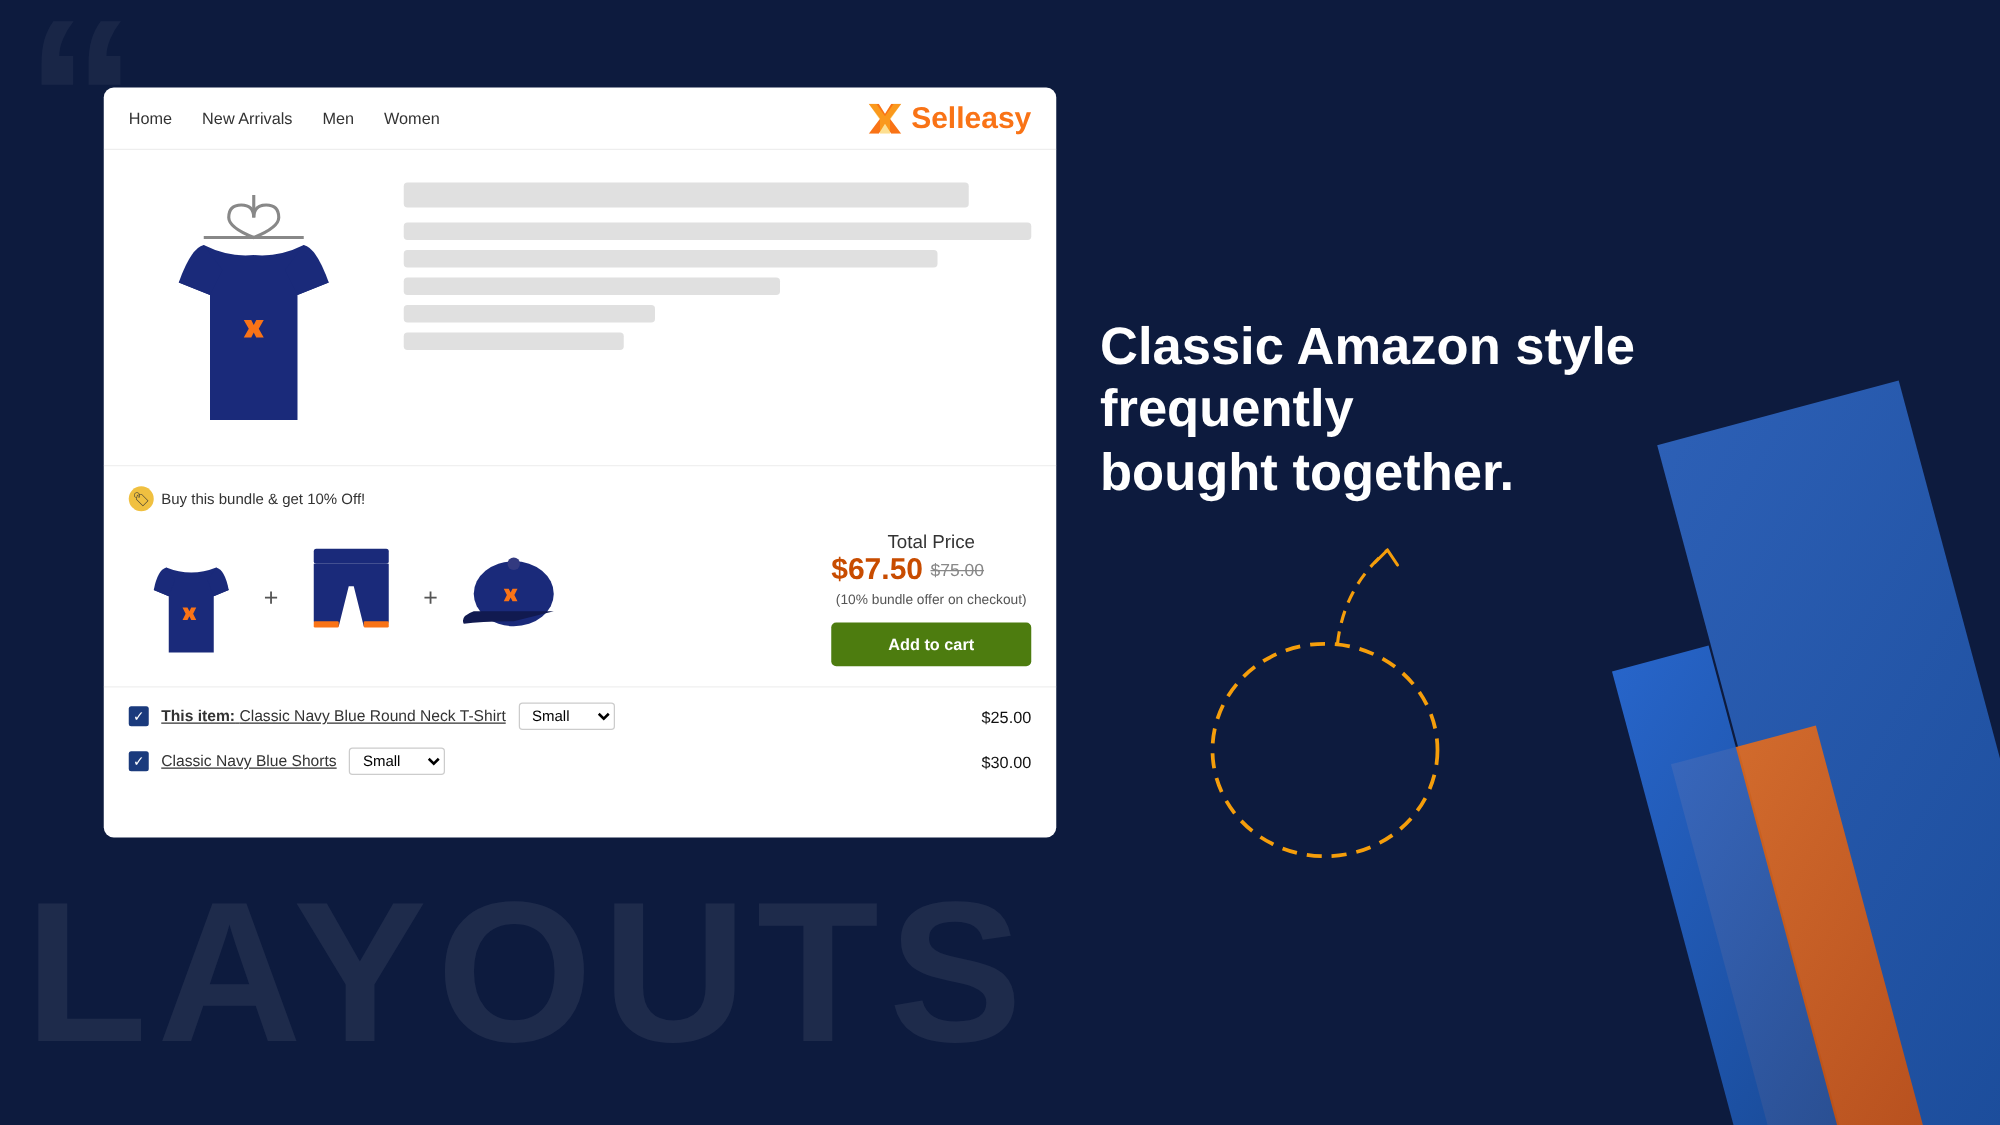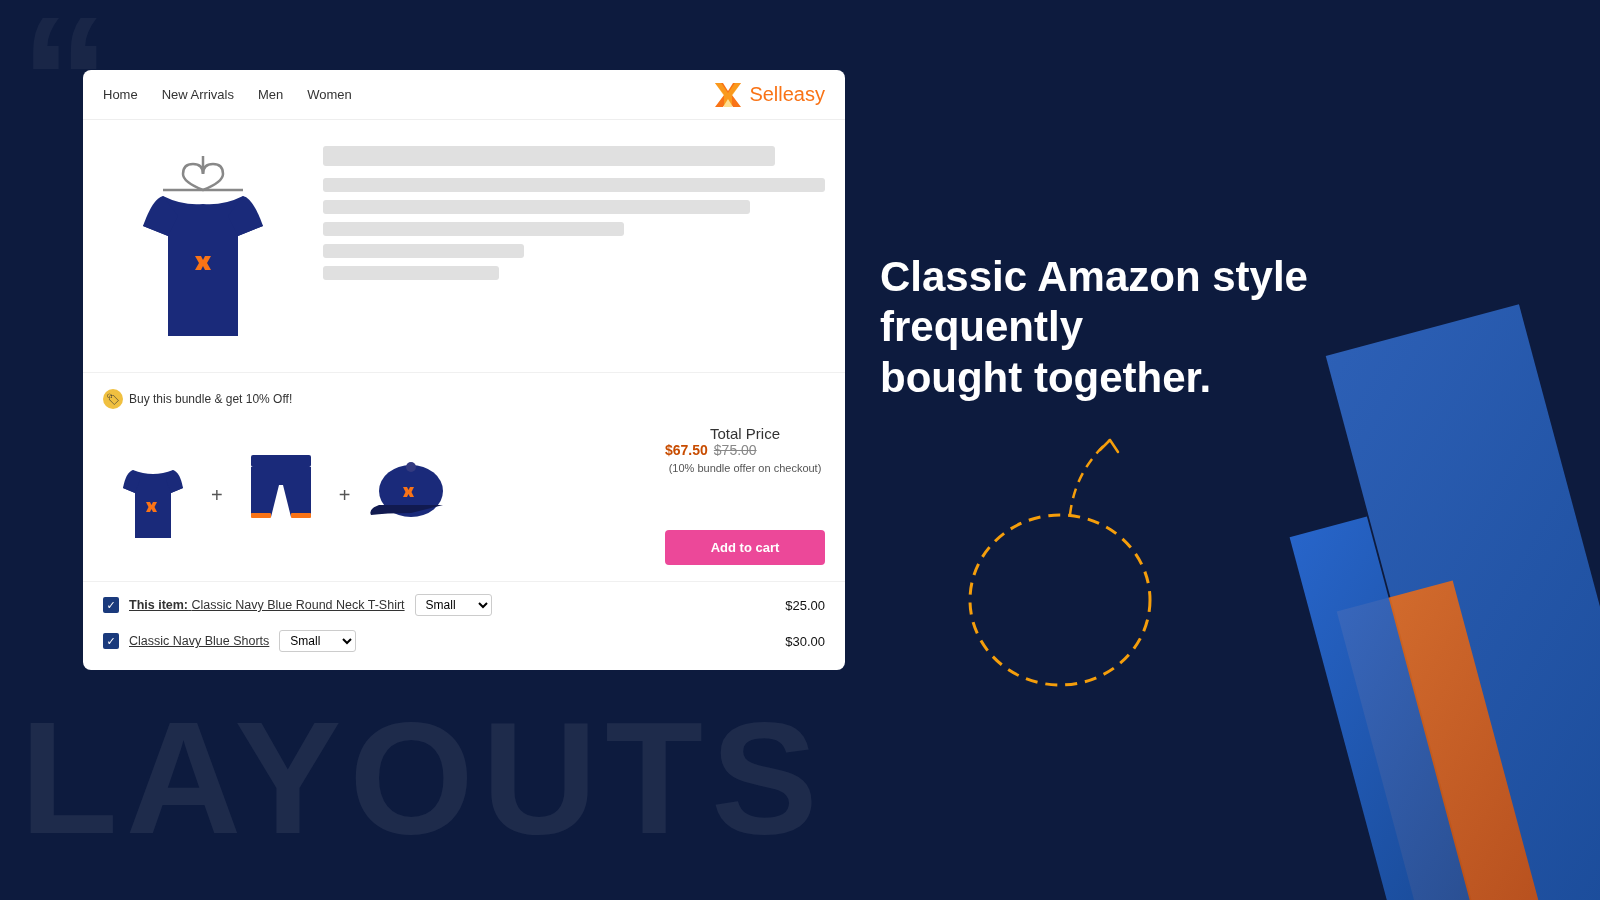--- a/index.html
+++ b/index.html
@@ -98,22 +98,22 @@
       cursor: pointer;
       text-decoration: none;
     }
     .logo-area {
       margin-left: auto;
       display: flex;
       align-items: center;
       gap: 6px;
     }
     .logo-text {
-      font-size: 20px;
-      font-weight: 400;
+      font-size: 24px;
+      font-weight: 700;
       color: #111;
     }
     .logo-text span {
       color: #f97316;
     }
 
     
     .product-area {
       display: flex;
       padding: 16px 20px;
@@ -188,45 +188,44 @@
       font-size: 15px;
       color: #333;
     }
     .fbt-prices {
       display: flex;
       align-items: center;
       gap: 6px;
       margin-bottom: 4px;
     }
     .fbt-new-price {
-      font-size: 14px;
+      font-size: 24px;
       font-weight: 700;
       color: #c84c00;
     }
     .fbt-old-price {
       font-size: 14px;
       color: #888;
       text-decoration: line-through;
     }
     .fbt-discount-note {
       font-size: 11px;
       color: #555;
       margin-bottom: 12px;
     }
     .add-to-cart-btn {
-      background: #ec4899;
+      background: #4d7c0f;
       color: white;
       border: none;
       padding: 10px 25px;
       border-radius: 4px;
       font-size: 13px;
       font-weight: 600;
       cursor: pointer;
       width: 160px;
-      margin-top: 44px;
     }
 
     
     .item-list {
       padding: 12px 20px;
       border-top: 1px solid #f0f0f0;
     }
     .item-row {
       display: flex;
       align-items: center;

